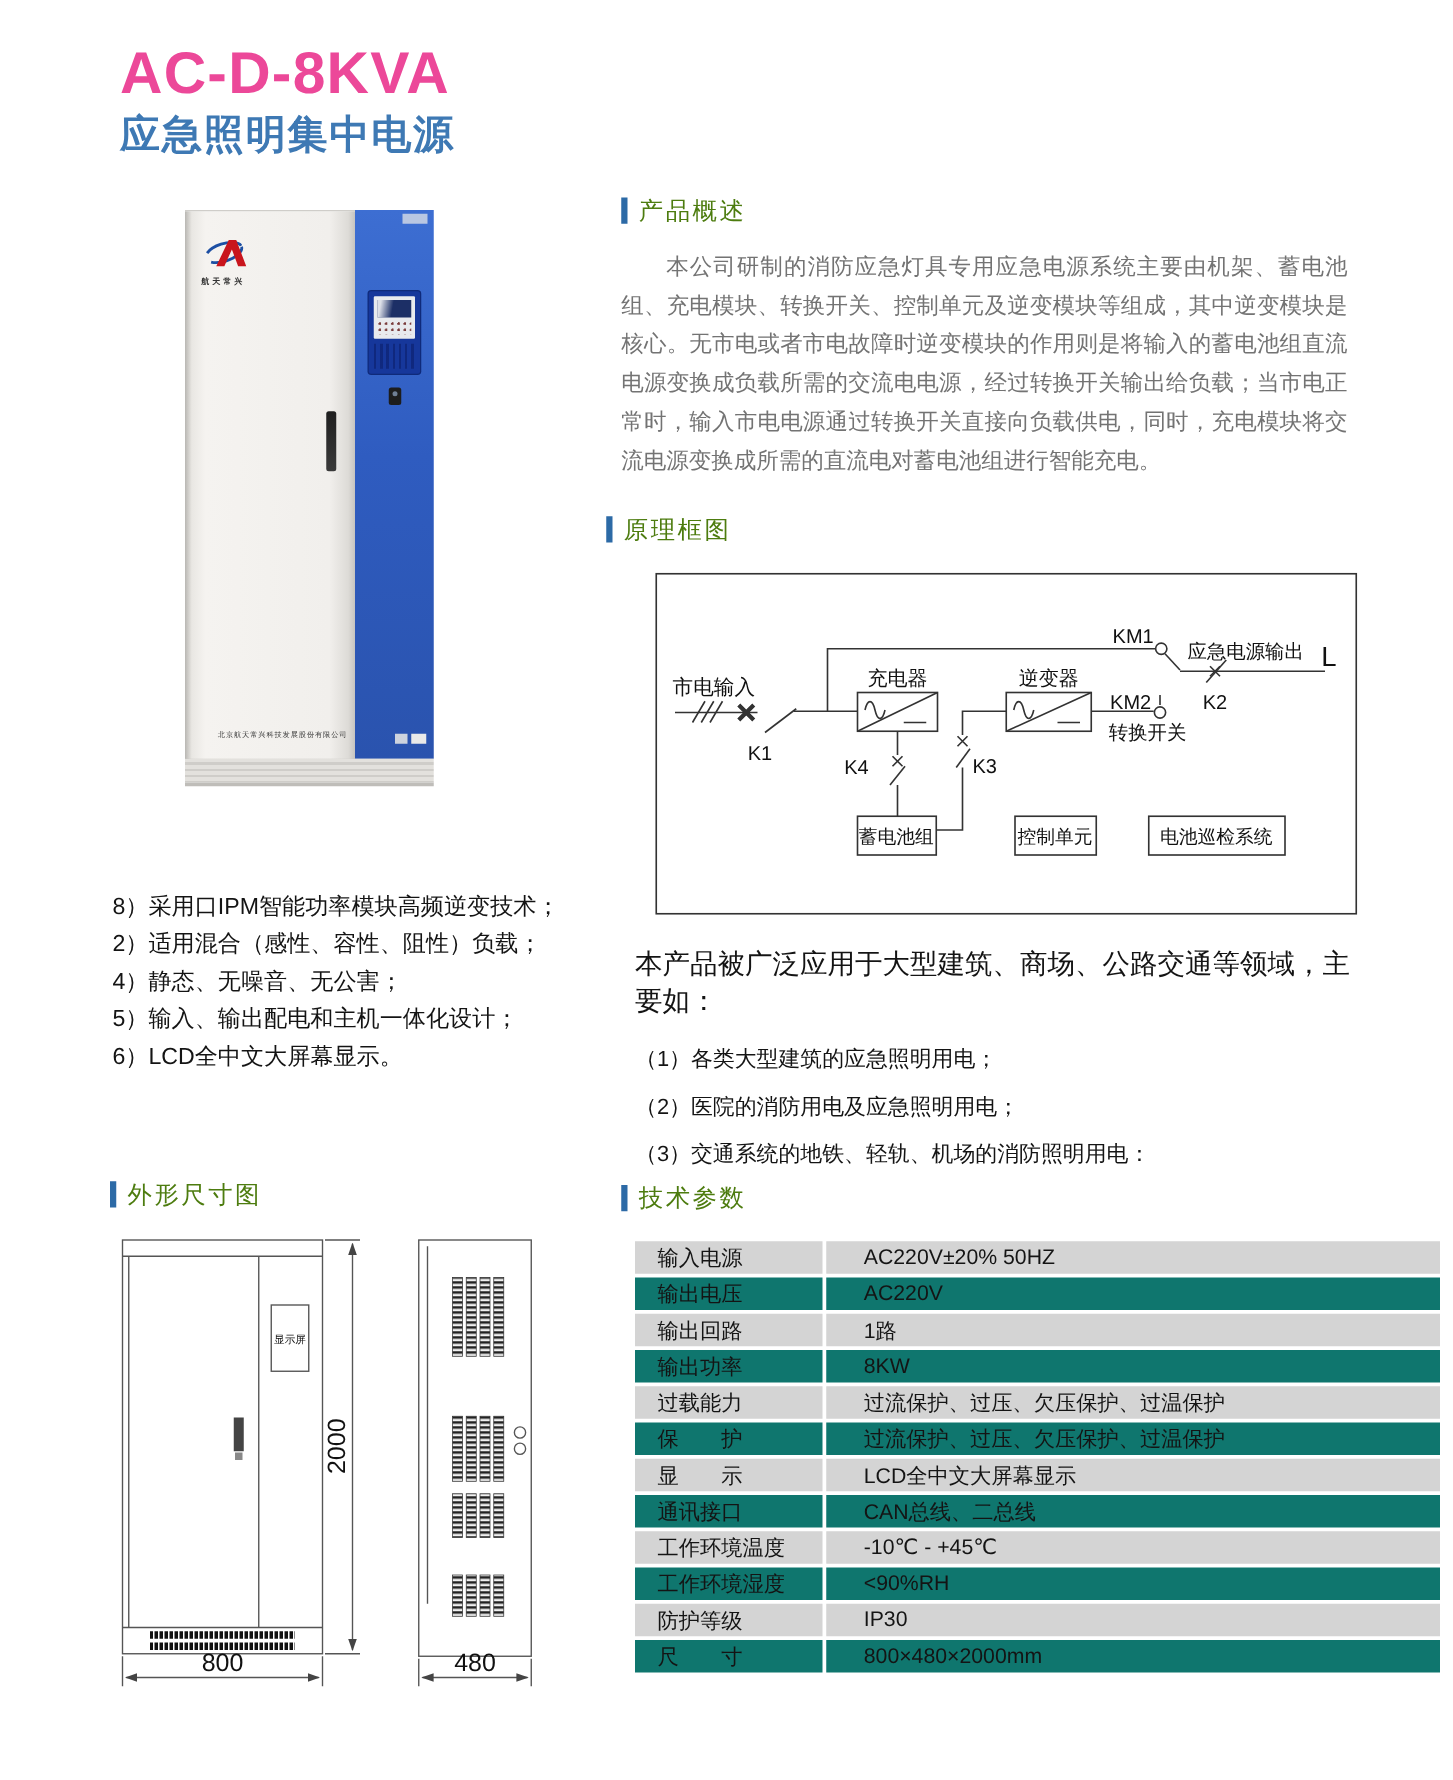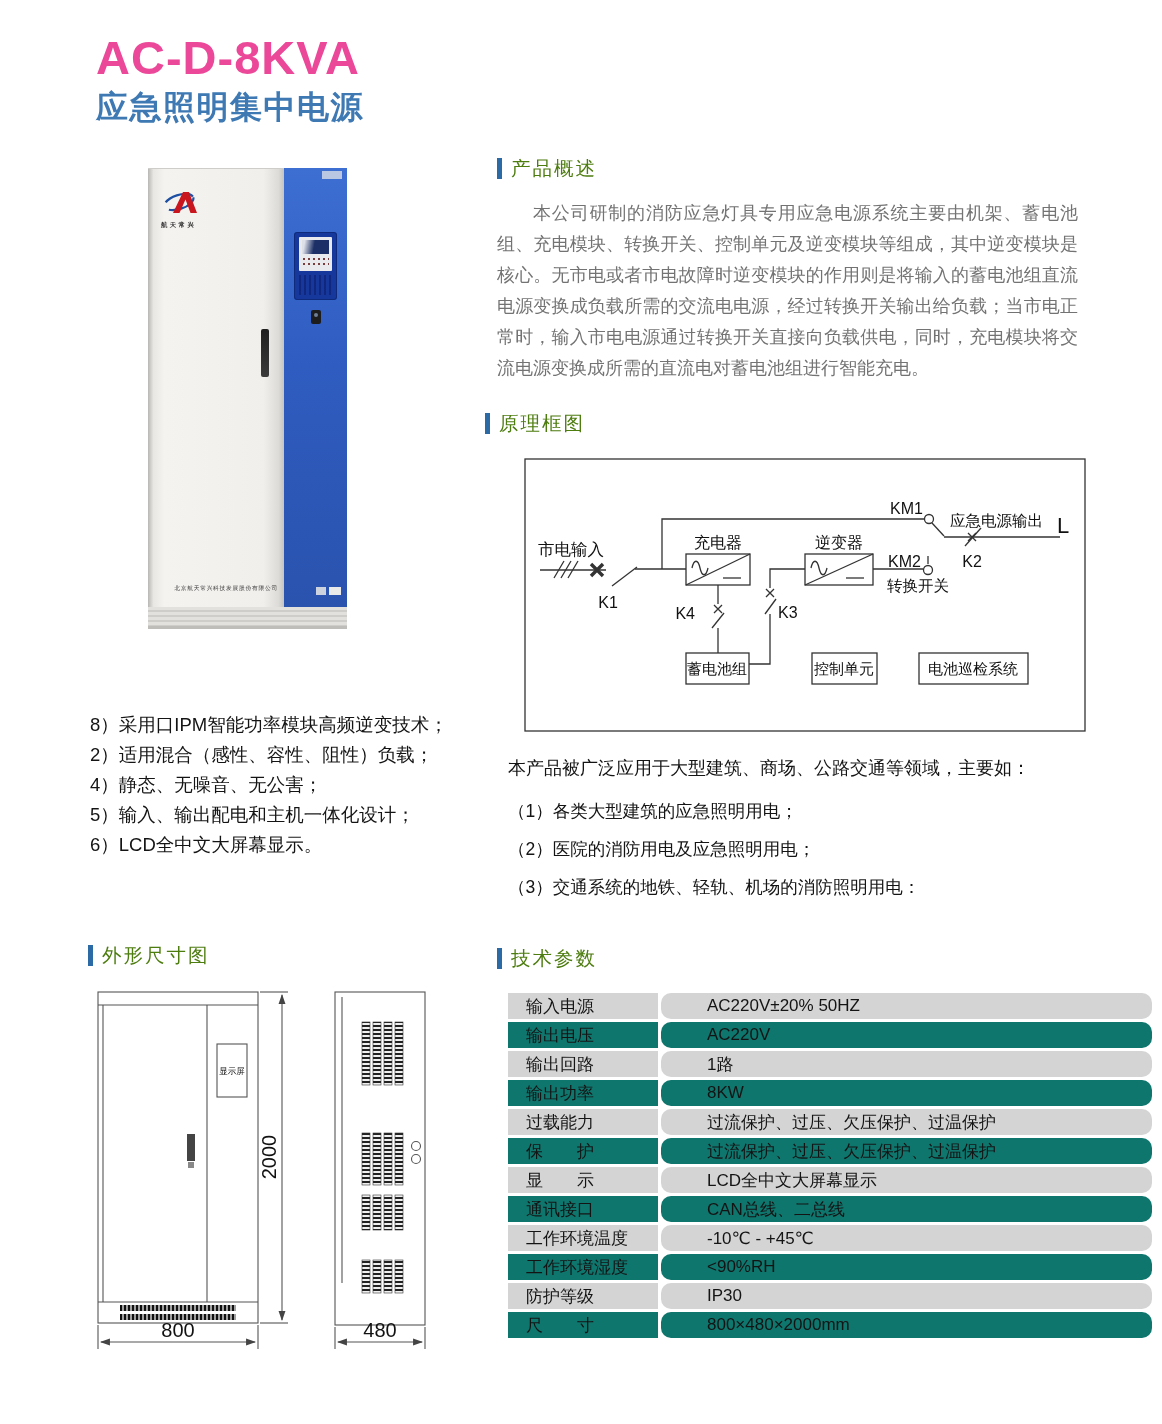--- a/index.html
+++ b/index.html
@@ -20,28 +20,28 @@
   
   .overview{left:497px;top:198px;width:581px;margin:0;font-size:18px;line-height:31px;
             text-align:justify;text-indent:2em;color:#737373;}
 
   
   .features{left:90px;top:710px;width:410px;}
   .feature{font-size:18.5px;line-height:30px;white-space:nowrap;}
 
   
   .apps{left:508px;top:756px;width:578px;}
-  .apps-intro{font-size:18px;margin-bottom:12px;}
+  .apps-intro{font-size:22px;margin-bottom:12px;}
   .apps-item{font-size:17.5px;line-height:38px;}
 
   
   .spec-table{left:508px;top:993px;width:644px;}
   .spec-row{display:flex;height:26px;margin-bottom:3px;font-size:17px;}
   .spec-row .l{width:150px;display:flex;align-items:center;padding-left:18px;box-sizing:border-box;}
-  .spec-row .v{flex:1;margin-left:3px;display:flex;align-items:center;padding-left:46px;box-sizing:border-box;border-radius:10px;}
+  .spec-row .v{flex:1;margin-left:3px;display:flex;align-items:center;padding-left:30px;box-sizing:border-box;}
   .spec-row.odd .l,.spec-row.odd .v{background:#d4d4d4;}
   .spec-row.even .l,.spec-row.even .v{background:#0f766e;}
 
   
   .cabinet{left:148px;top:168px;width:199px;height:464px;}
   .cab-door{position:absolute;left:0;top:0;width:136px;height:439px;
             background:linear-gradient(90deg,#b9b7b3 0%,#e9e7e3 4%,#f5f3f0 12%,#f1efec 85%,#dddbd7 96%,#c6c4c0 100%);
             border-top:1px solid #cfcdc9;}
   .cab-panel{position:absolute;left:136px;top:0;width:63px;height:439px;
              background:linear-gradient(180deg,#3d6ed2 0%,#2f5cc0 45%,#2a53ae 100%);}

